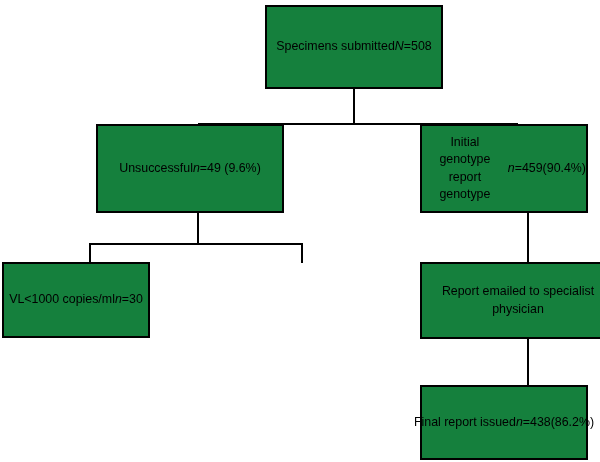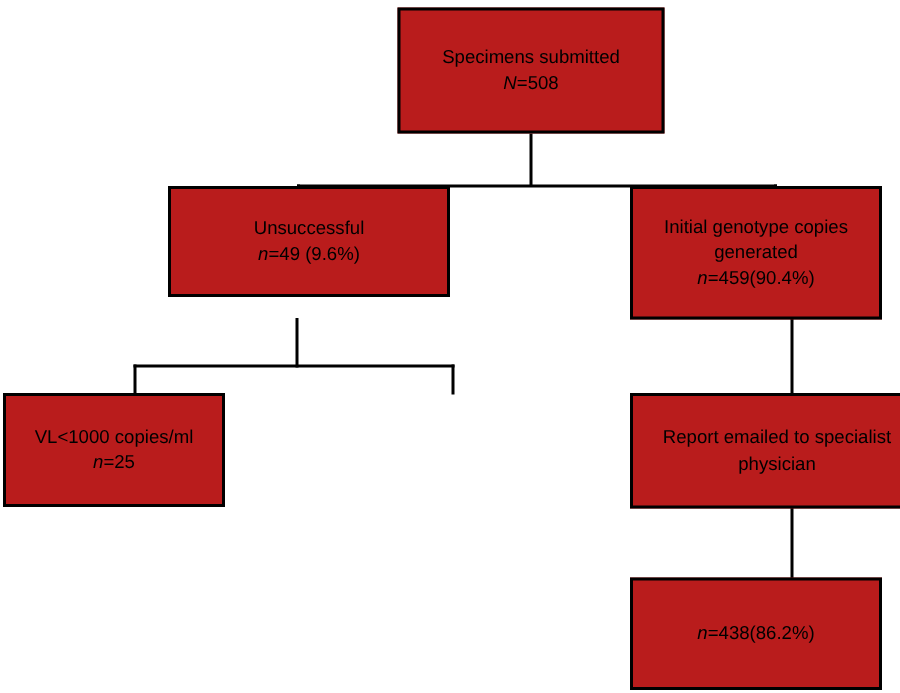--- a/index.html
+++ b/index.html
@@ -16,24 +16,24 @@
   }
   #canvas {
     position: relative;
     width: 600px;
     height: 462px;
     background: #ffffff;
   }
   .node {
     position: absolute;
     border: 2px solid #000000;
-    background: #b91c1c;
+    background: #15803d;
     box-sizing: border-box;
     display: flex;
-    flex-direction: column;
+    flex-direction: row;
     align-items: center;
     justify-content: center;
     text-align: center;
     font-size: 12.4px;
     line-height: 1.38;
     z-index: 2;
   }
   .node .line {
     white-space: nowrap;
   }
@@ -62,54 +62,55 @@
     <div class="line">
       <span class="var">N</span><span>=508</span>
     </div>
   </div>
 
   <div class="connector v" style="left:353px; top:89px; height:35px;"></div>
   <div class="connector h" style="left:198px; top:123px; width:320px;"></div>
   <div class="connector v" style="left:198px; top:123px; height:22px;"></div>
   <div class="connector v" style="left:516px; top:123px; height:22px;"></div>
 
-  <div class="node" style="left:112px; top:124px; width:188px; height:74px;">
+  <div class="node" style="left:96px; top:124px; width:188px; height:89px;">
     <div class="line">Unsuccessful</div>
     <div class="line">
       <span class="var">n</span><span>=49 (9.6%)</span>
     </div>
   </div>
 
   <div class="node" style="left:420px; top:124px; width:168px; height:89px;">
-    <div class="line wrap">Initial genotype copies generated</div>
+    <div class="line wrap">Initial genotype report genotype</div>
     <div class="line">
       <span class="var">n</span><span>=459(90.4%)</span>
     </div>
   </div>
 
   <div class="connector v" style="left:197px; top:212px; height:33px;"></div>
   <div class="connector h" style="left:89px; top:243px; width:214px;"></div>
   <div class="connector v" style="left:89px; top:243px; height:20px;"></div>
   <div class="connector v" style="left:301px; top:243px; height:20px;"></div>
 
   <div class="node" style="left:2px; top:262px; width:148px; height:76px;">
     <div class="line">VL&lt;1000 copies/ml</div>
     <div class="line">
-      <span class="var">n</span><span>=25</span>
+      <span class="var">n</span><span>=30</span>
     </div>
   </div>
 
 
   <div class="connector v" style="left:527px; top:212px; height:51px;"></div>
 
   <div class="node" style="left:420px; top:262px; width:196px; height:77px;">
     <div class="line wrap">Report emailed to specialist physician</div>
   </div>
 
   <div class="connector v" style="left:527px; top:338px; height:48px;"></div>
 
   <div class="node" style="left:420px; top:385px; width:168px; height:75px;">
+    <div class="line">Final report issued</div>
     <div class="line">
       <span class="var">n</span><span>=438(86.2%)</span>
     </div>
   </div>
 
 </div>
 
 </body></html>

